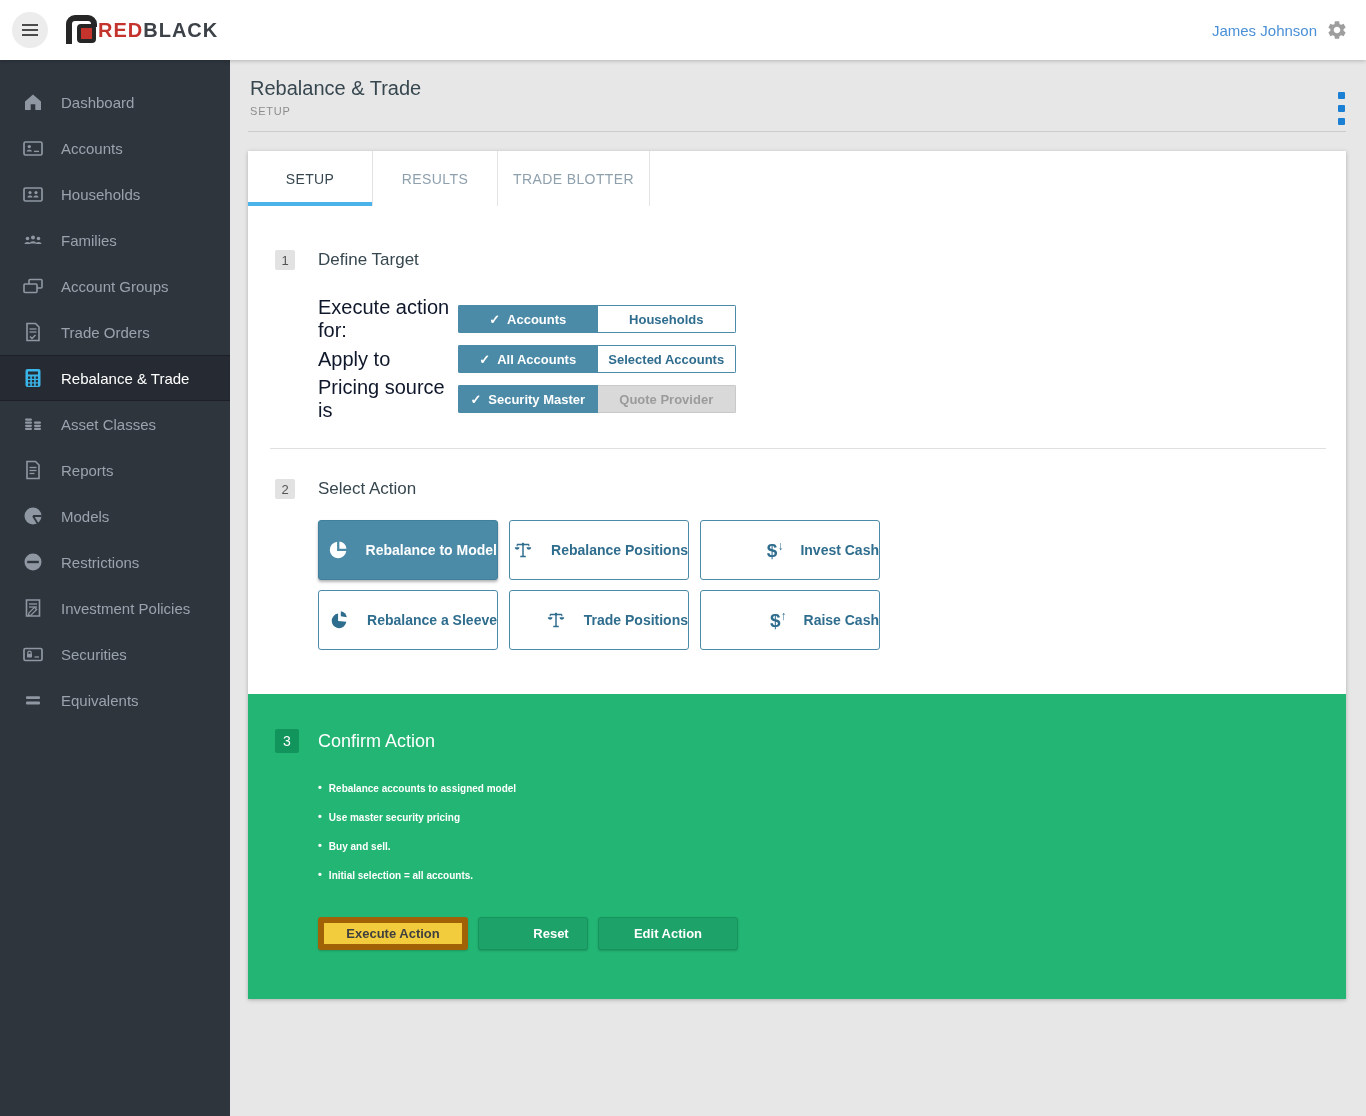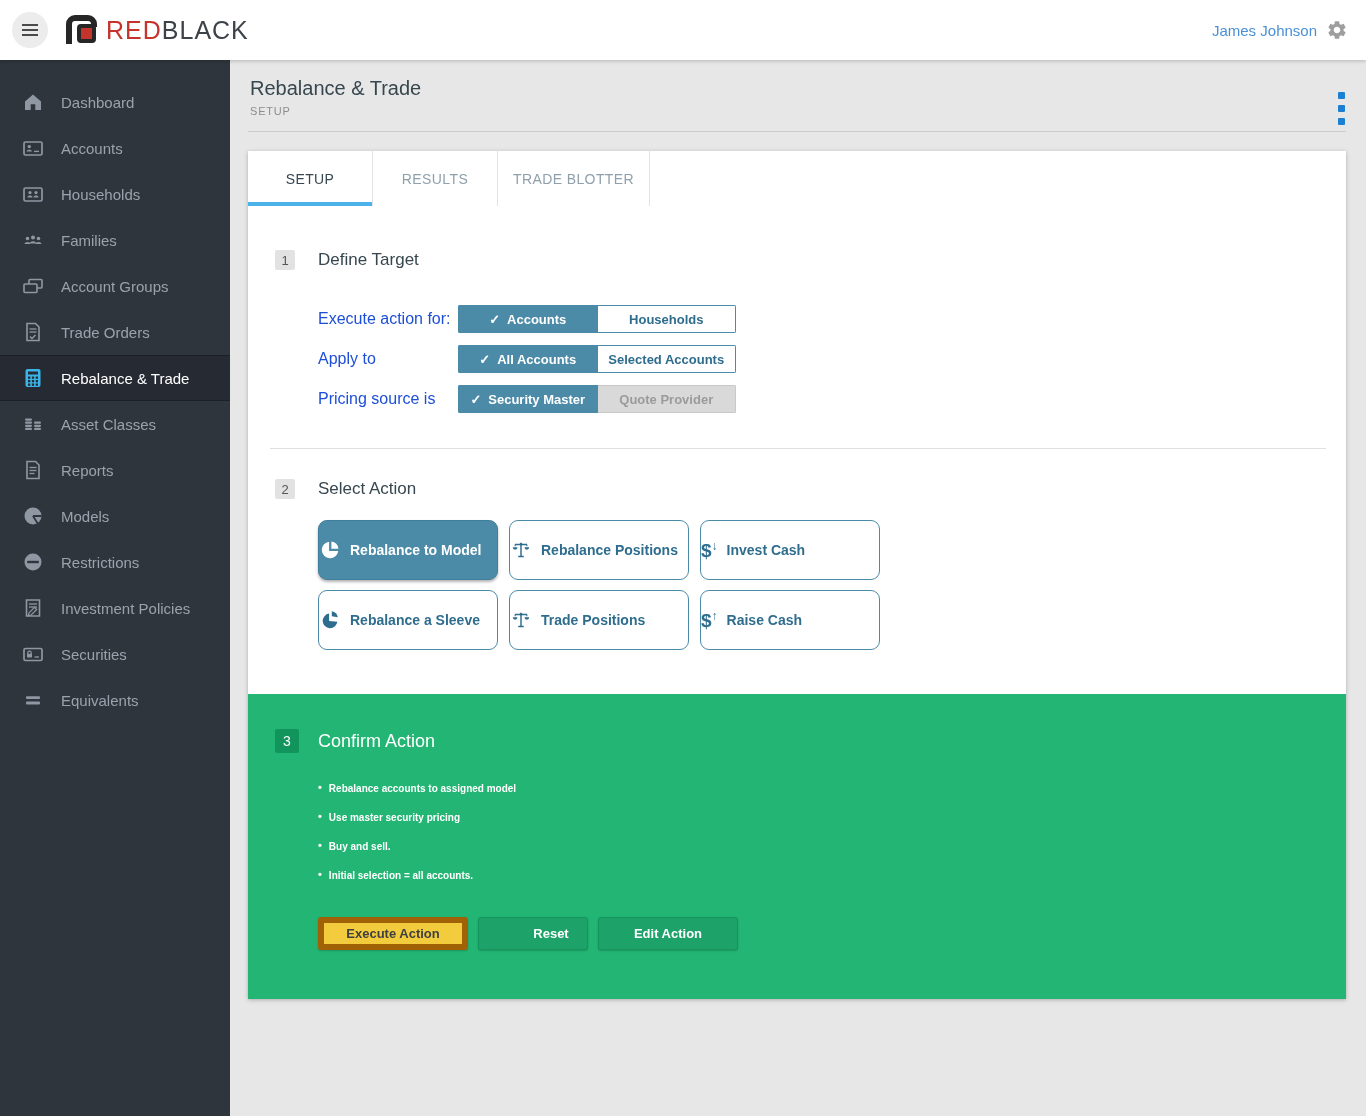--- a/index.html
+++ b/index.html
@@ -8,21 +8,21 @@
 
   
   .topbar { position:absolute; top:0; left:0; width:1366px; height:60px; background:#fff;
             box-shadow:0 1px 4px rgba(0,0,0,.22); z-index:30; display:flex; align-items:center; }
   .hamburger { width:36px; height:36px; border-radius:50%; background:#ececec; border:none;
                margin-left:12px; display:flex; flex-direction:column; align-items:center;
                justify-content:center; gap:3px; cursor:pointer; }
   .hamburger i { display:block; width:16px; height:2px; background:#4a4a4a; }
   .brand { display:flex; align-items:center; margin-left:16px; }
   .brand-mark { width:34px; height:34px; display:inline-block; }
-  .brand-text { font-size:25px; font-weight:normal; letter-spacing:1px; margin-left:8px; }
+  .brand-text { font-size:20px; font-weight:bold; letter-spacing:1px; }
   .brand-red { color:#c5332d; }
   .brand-black { color:#3d4248; }
   .topbar-right { margin-left:auto; display:flex; align-items:center; gap:9px; padding-right:18px; }
   .user-link { color:#4a90d6; font-size:15px; text-decoration:none; cursor:pointer; }
   .gear { width:22px; height:22px; display:inline-block; cursor:pointer; }
 
   
   .sidebar { position:absolute; top:60px; left:0; width:230px; height:1056px; background:#2f353d;
              padding-top:19px; z-index:20; }
   .nav-item { height:46px; display:flex; align-items:center; padding-left:21px; color:#9aa3ad;
@@ -54,38 +54,38 @@
 
   
   .panel-body { background:#fff; }
   .sec-head { display:flex; align-items:center; padding-left:27px; }
   .step-badge { width:20px; height:20px; background:#e2e2e2; color:#555; font-size:13px; border-radius:2px;
                 display:flex; align-items:center; justify-content:center; flex:none; }
   .sec-title { font-size:17px; font-weight:500; color:#37474f; margin-left:23px; }
   .sec-define .sec-head { padding-top:44px; }
   .form-rows { margin-top:35px; padding-left:70px; display:flex; flex-direction:column; gap:12px; }
   .trow { display:flex; align-items:center; height:28px; }
-  .trow-label { width:140px; font-size:16px; color:#1d4ed8; }
+  .trow-label { width:140px; font-size:20px; color:#0f172a; }
   .toggle { display:flex; width:278px; height:28px; border-radius:2px; overflow:hidden; }
   .opt { flex:1; border:1px solid #4b8ba8; background:#fff; color:#2f6d8e; font-size:13px; font-weight:bold;
          display:flex; align-items:center; justify-content:center; gap:7px; cursor:pointer;
          font-family:"Liberation Sans", sans-serif; }
   .opt + .opt { border-left:none; }
   .opt.selected { background:#4b8ba8; color:#fff; border-color:#4b8ba8; }
   .opt.disabled { background:#d9d9d9; color:#9b9b9b; border-color:#c9c9c9; cursor:default; }
   .check { font-size:13px; }
 
   .divider { border:none; border-top:1px solid #e0e0e0; margin:35px 20px 0 22px; }
 
   .sec-select .sec-head { padding-top:30px; }
   .action-grid { margin-top:21px; padding-left:70px; display:grid;
                  grid-template-columns:repeat(3, 180px); gap:10px 11px; padding-bottom:44px; }
-  .action { width:180px; height:60px; background:#fff; border:1px solid #4b8ba8; border-radius:9px;
+  .action { width:180px; height:60px; background:#fff; border:1px solid #4b8ba8; border-radius:3px;
             color:#2f6d8e; font-size:14px; font-weight:bold; display:flex; align-items:center;
-            justify-content:flex-start; gap:9px; cursor:pointer; font-family:"Liberation Sans", sans-serif; }
+            justify-content:flex-end; gap:17px; cursor:pointer; font-family:"Liberation Sans", sans-serif; }
   .action.selected { background:#4b8ba8; color:#fff; border-color:#41809d; box-shadow:0 2px 3px rgba(0,0,0,.3); }
   .a-icon { display:inline-flex; align-items:center; }
   .a-icon svg { width:22px; height:22px; display:block; }
   .dollar { font-size:19px; font-weight:bold; position:relative; line-height:1; }
   .dollar .arr { font-style:normal; font-size:12px; position:relative; top:-7px; font-weight:bold; }
 
   
   .confirm { background:#22b573; padding:35px 0 49px 27px; }
   .confirm-head { display:flex; align-items:center; }
   .step-badge.green { width:24px; height:24px; background:#12955c; color:#fff; font-size:14px; }

